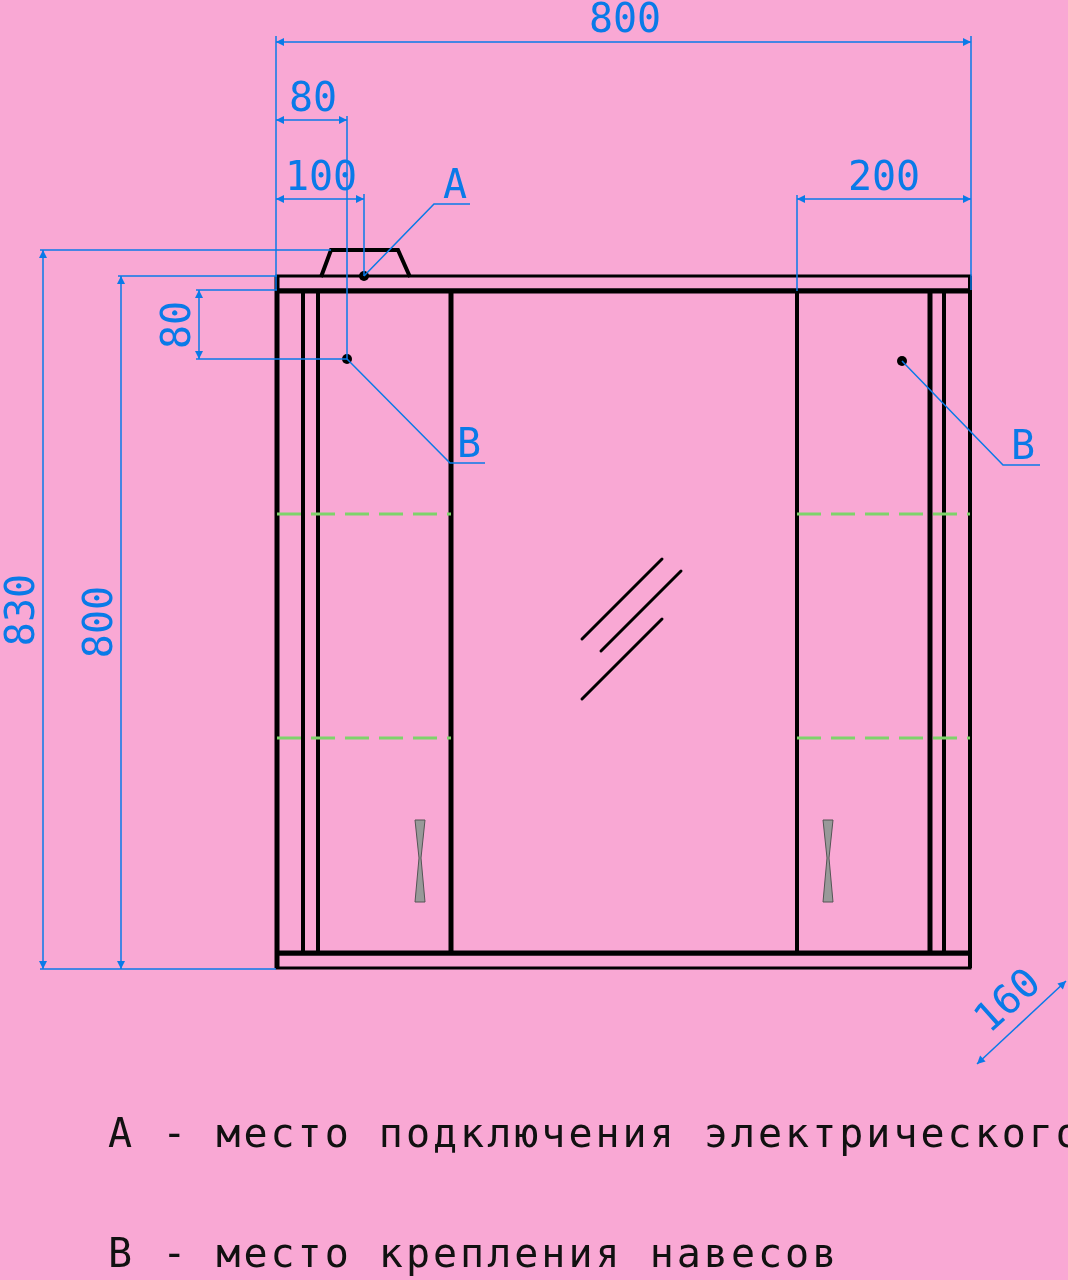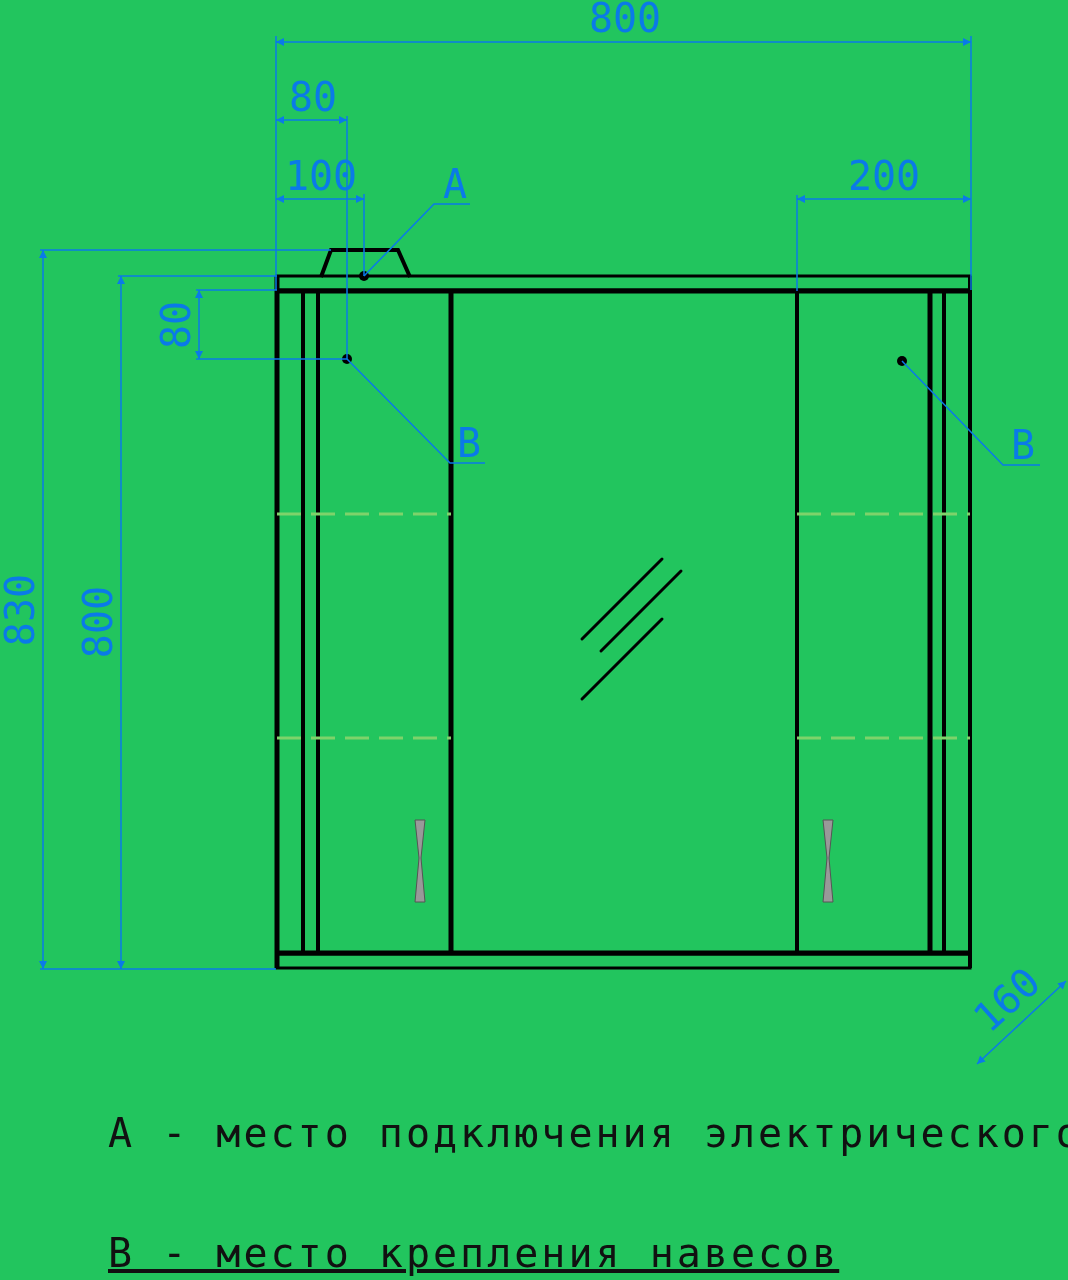--- a/index.html
+++ b/index.html
@@ -1,16 +1,16 @@
 <!DOCTYPE html>
 <html><head>
   <meta charset="utf-8">
   <style>
     html, body { margin: 0; padding: 0; background: #ffffff; }
-    #canvas { position: relative; width: 1068px; height: 1280px; overflow: hidden; background: #22c55e; }
+    #canvas { position: relative; width: 1068px; height: 1280px; overflow: hidden; background: #f9a8d4; }
     svg { position: absolute; left: 0; top: 0; }
     .dim-text { font-family: "DejaVu Sans Mono", "Liberation Mono", monospace; fill: #0a7ae8; font-size: 40px; }
     .legend { position: absolute; left: 108px; font-family: "DejaVu Sans Mono", "Liberation Mono", monospace; font-size: 40px; color: #111; letter-spacing: 3px; white-space: pre; }
     .legend-row { position: absolute; left: 0; }
   </style>
 </head>
 <body>
 
 <div id="canvas">
   <svg width="1068" height="1280" viewBox="0 0 1068 1280">
@@ -109,15 +109,15 @@
     <text class="dim-text" x="0" y="0" text-anchor="middle" transform="translate(190,325) rotate(-90)">80</text>
     <text class="dim-text" x="0" y="0" text-anchor="middle" transform="translate(1016,1010) rotate(-42)">160</text>
 
     <text class="dim-text" x="455" y="198" text-anchor="middle">A</text>
     <text class="dim-text" x="469" y="457" text-anchor="middle">B</text>
     <text class="dim-text" x="1023" y="459" text-anchor="middle">B</text>
   </svg>
 
   <div class="legend">
     <div class="legend-row" style="top:1110px;">A - место подключения электрического</div>
-    <div class="legend-row" style="top:1230px;text-decoration:underline;">B - место крепления навесов</div>
+    <div class="legend-row" style="top:1230px;">B - место крепления навесов</div>
   </div>
 </div>
 
 </body></html>

